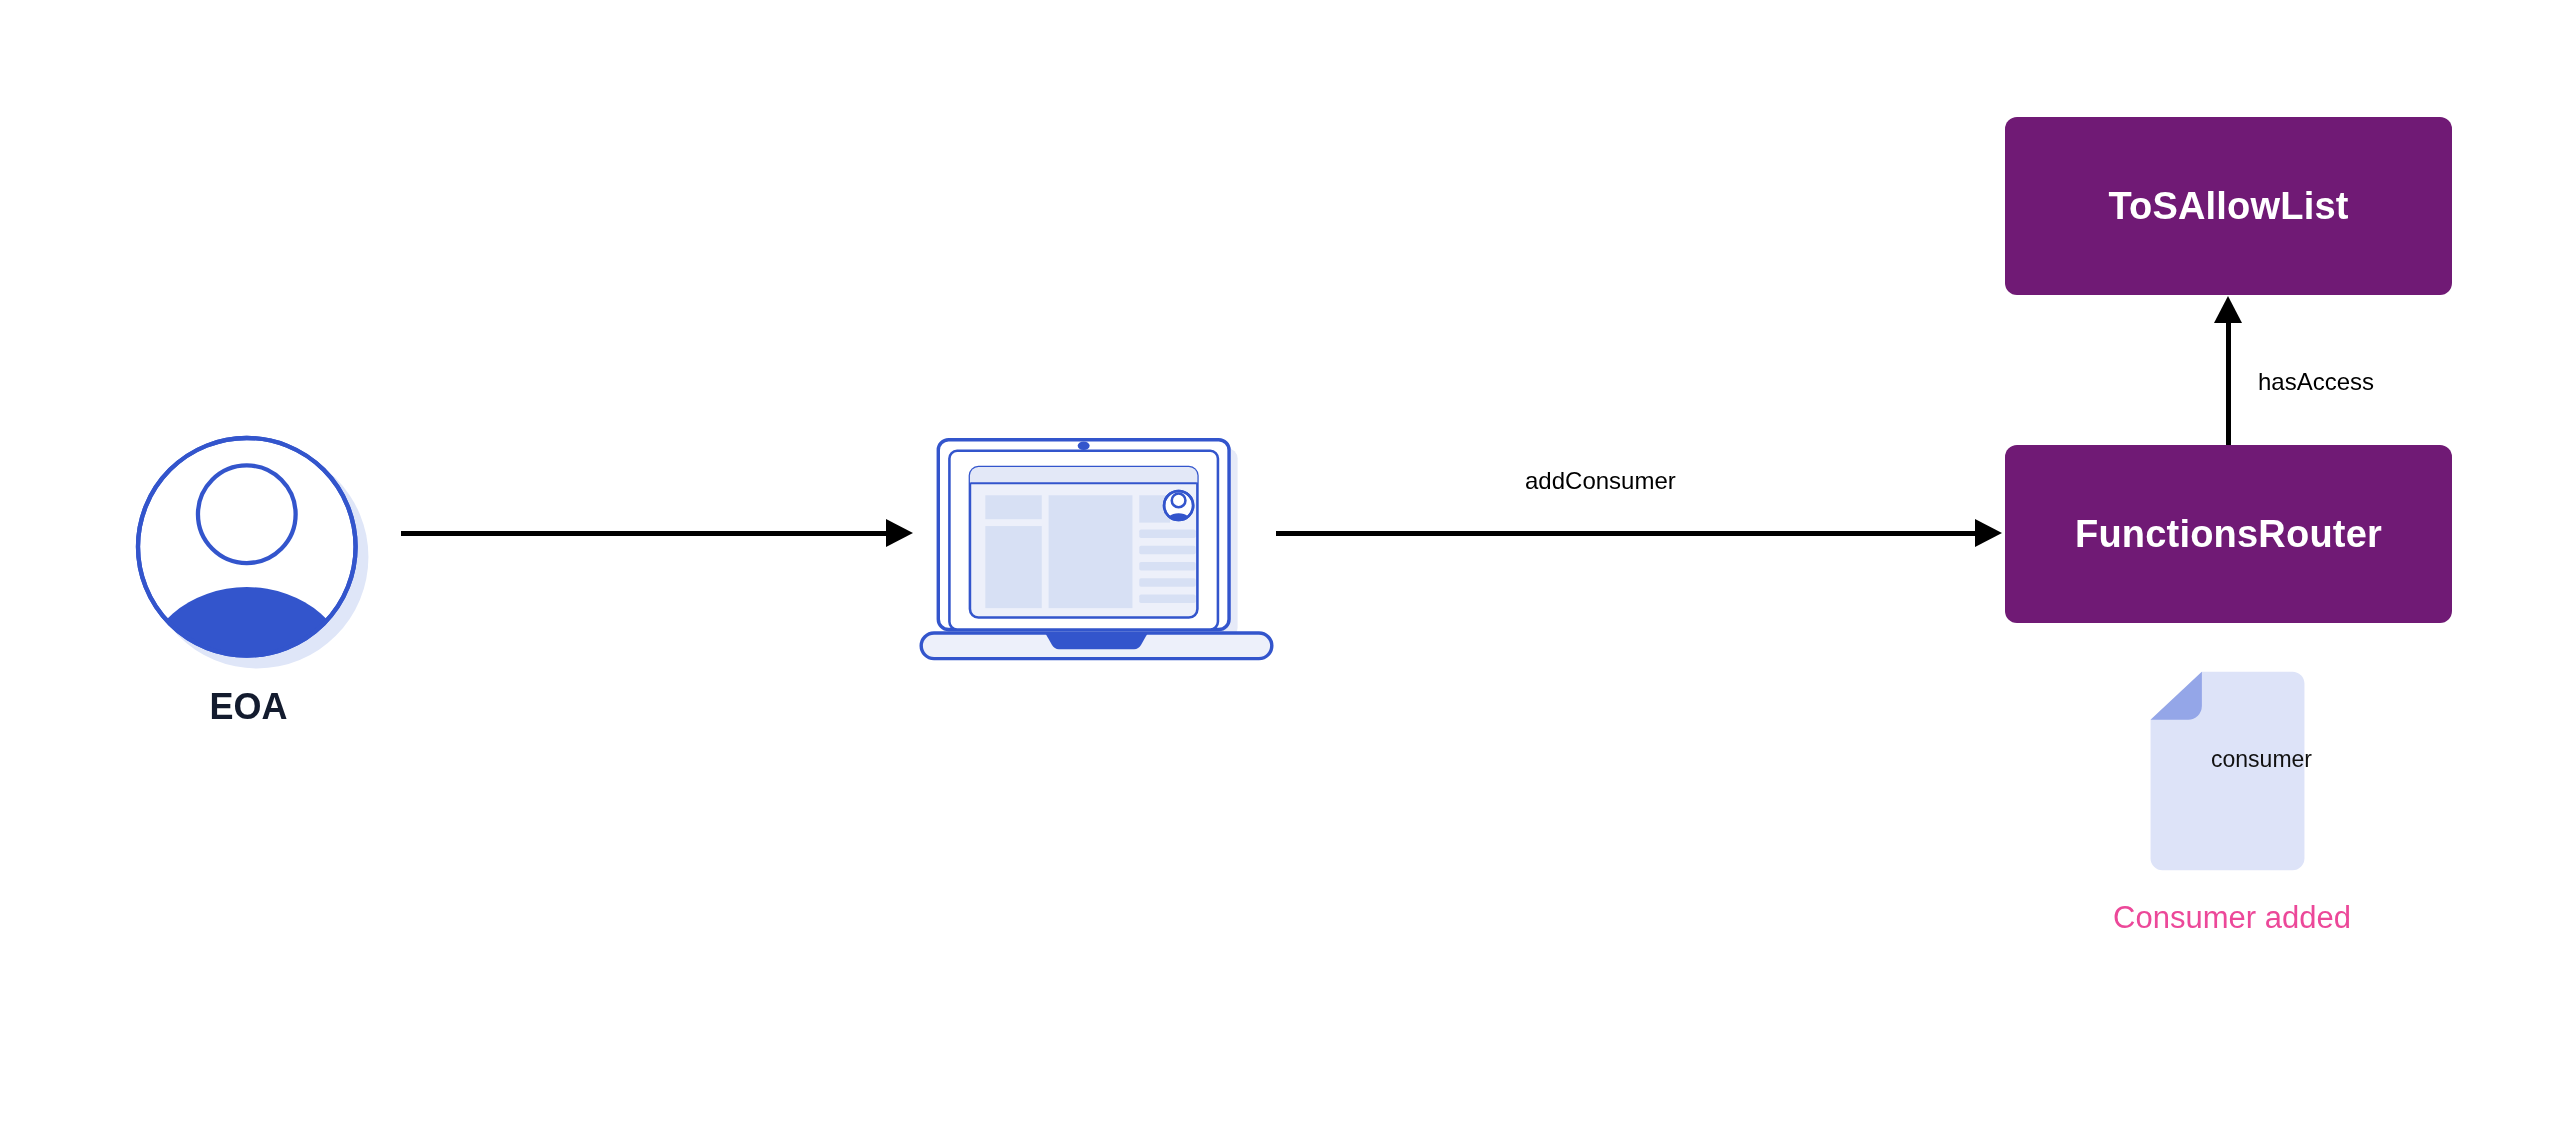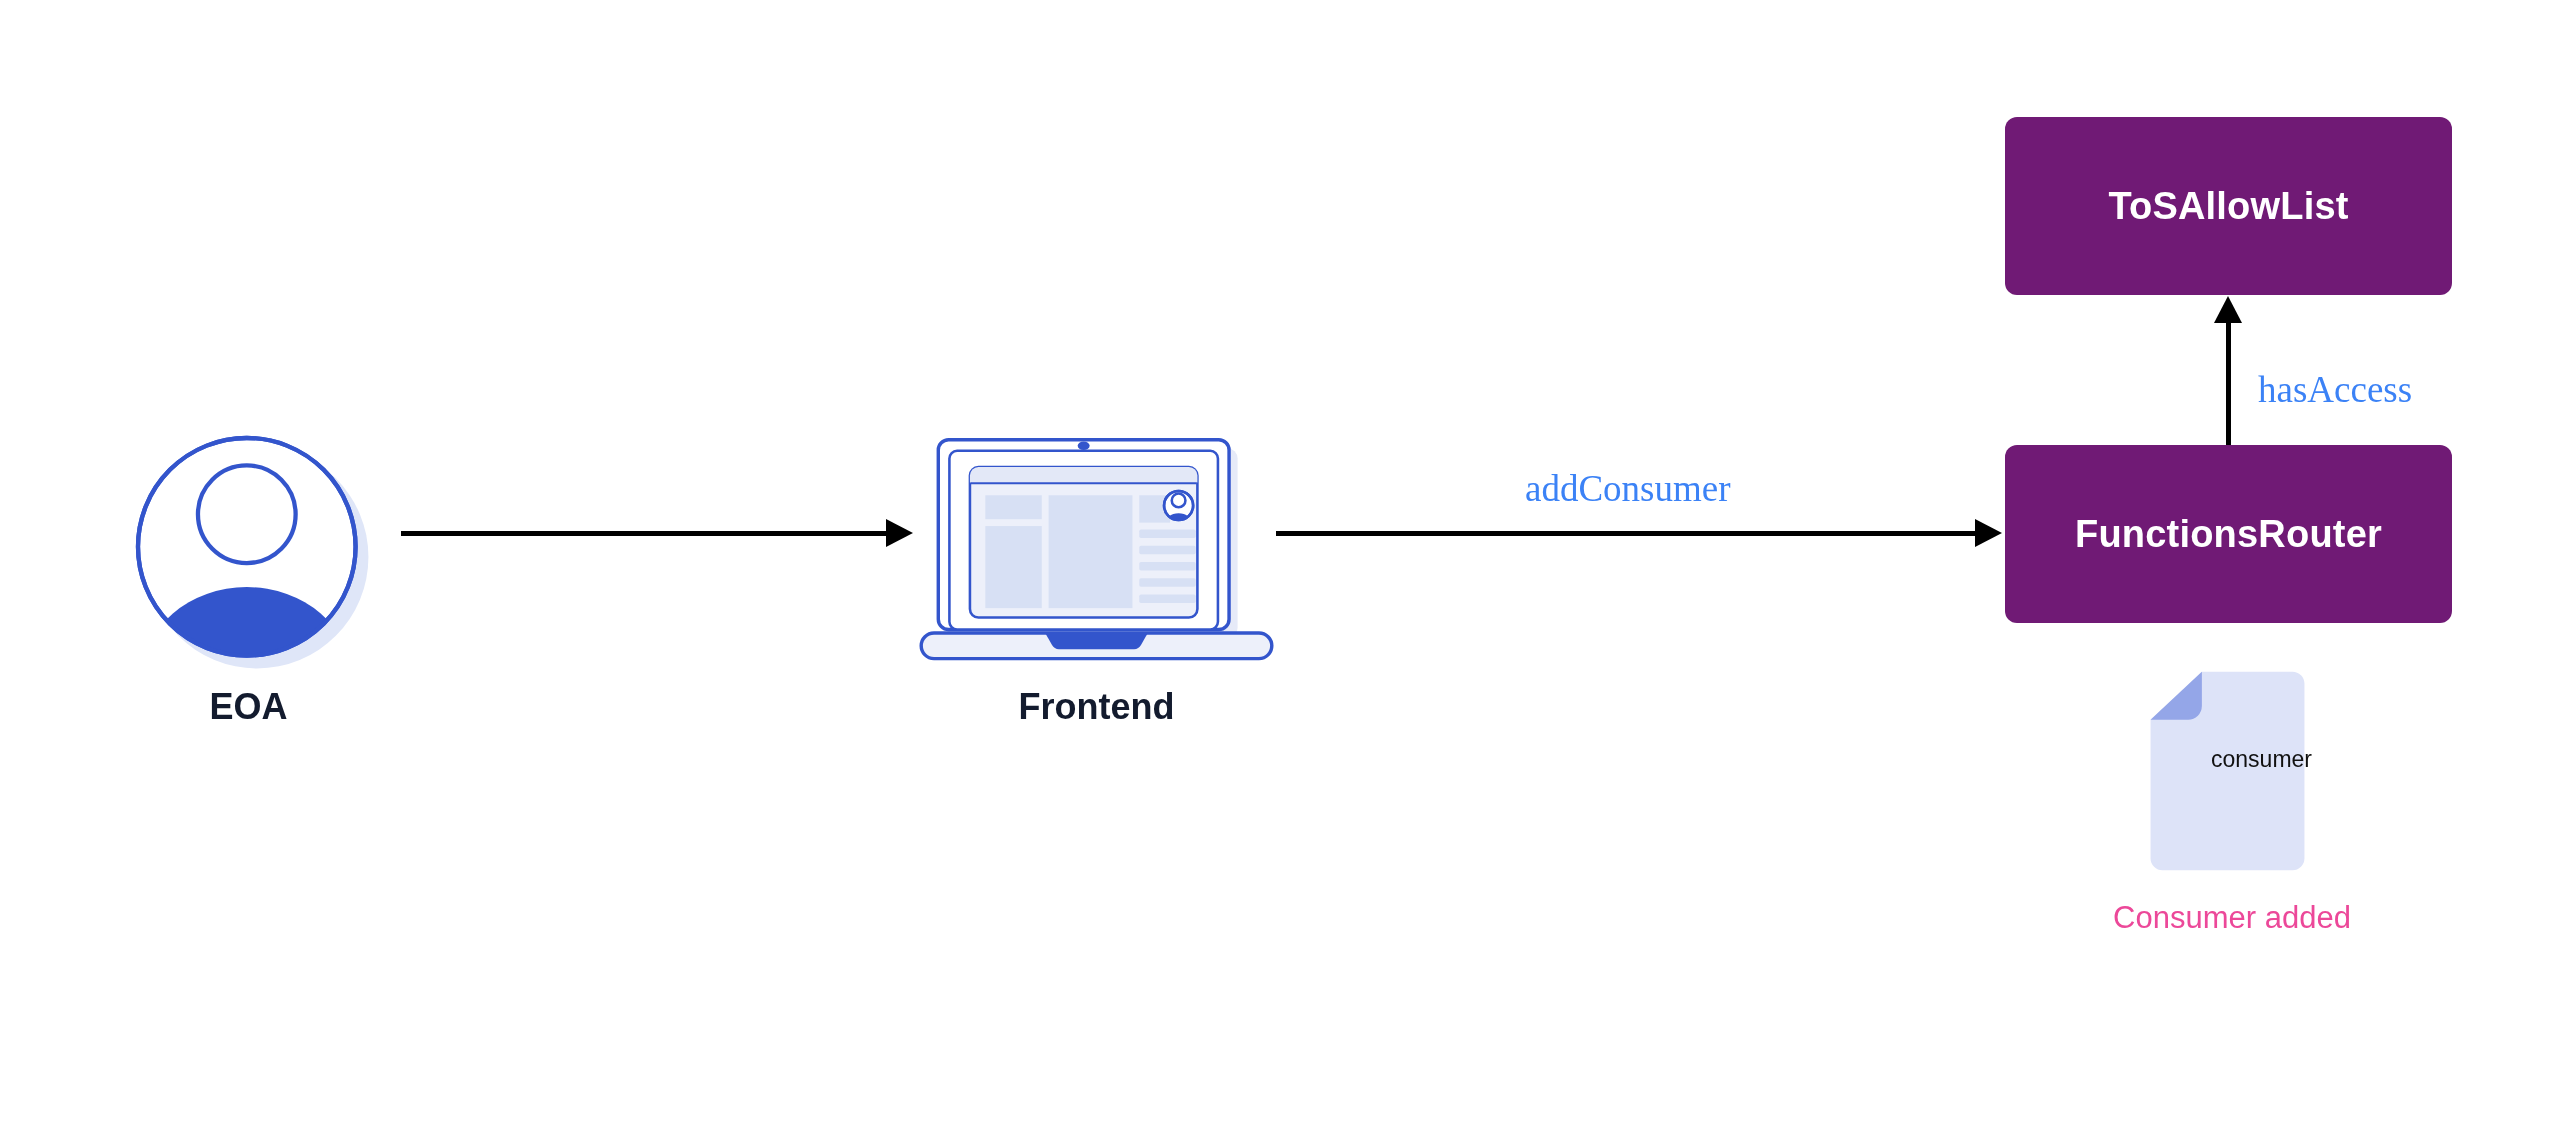--- a/index.html
+++ b/index.html
@@ -78,23 +78,23 @@
     left: 2.6px;
     width: 0; height: 0;
     border-left: 14.6px solid transparent;
     border-right: 14.6px solid transparent;
     border-bottom: 27.4px solid #000000;
   }
 
   
   .edge-label {
     position: absolute;
-    font-size: 37px;
-    color: #3b82f6;
-    font-family: Liberation Serif, serif;
+    font-size: 24px;
+    color: #000000;
+    font-family: Liberation Sans, sans-serif;
     white-space: nowrap;
   }
 
   
   .actor-label {
     position: absolute;
     font-size: 36px;
     font-weight: bold;
     color: #131B2E;
     text-align: center;
@@ -177,21 +177,20 @@
         <g clip-path="url(#scrAv)">
           <ellipse cx="316" cy="122" rx="16" ry="13" fill="#3355CC"></ellipse>
         </g>
         <circle cx="316" cy="94" r="8" fill="#FFFFFF" stroke="#3355CC" stroke-width="3"></circle>
         <circle cx="316" cy="100" r="17" fill="none" stroke="#3355CC" stroke-width="3"></circle>
       </g>
 
       <rect x="15" y="249" width="410" height="30" rx="15" fill="#EDF0FA" stroke="#3355CC" stroke-width="4"></rect>
       <path d="M160 249 h120 a0 0 0 0 1 0 0 l-8 14 a10 10 0 0 1 -8 5 h-88 a10 10 0 0 1 -8 -5 z" fill="#3355CC"></path>
     </svg>
-    <div class="actor-label" style="left:0px; top:266px; width:377px;">Frontend</div>
   </div>
 
   <div class="arrow-h" style="left:401px; top:516px; width:514px;">
     <div class="shaft" style="width:488px;"></div>
     <div class="head" style="left:485px;"></div>
   </div>
 
   <div class="arrow-h" style="left:1276px; top:516px; width:728px;">
     <div class="shaft" style="width:702px;"></div>
     <div class="head" style="left:699px;"></div>

